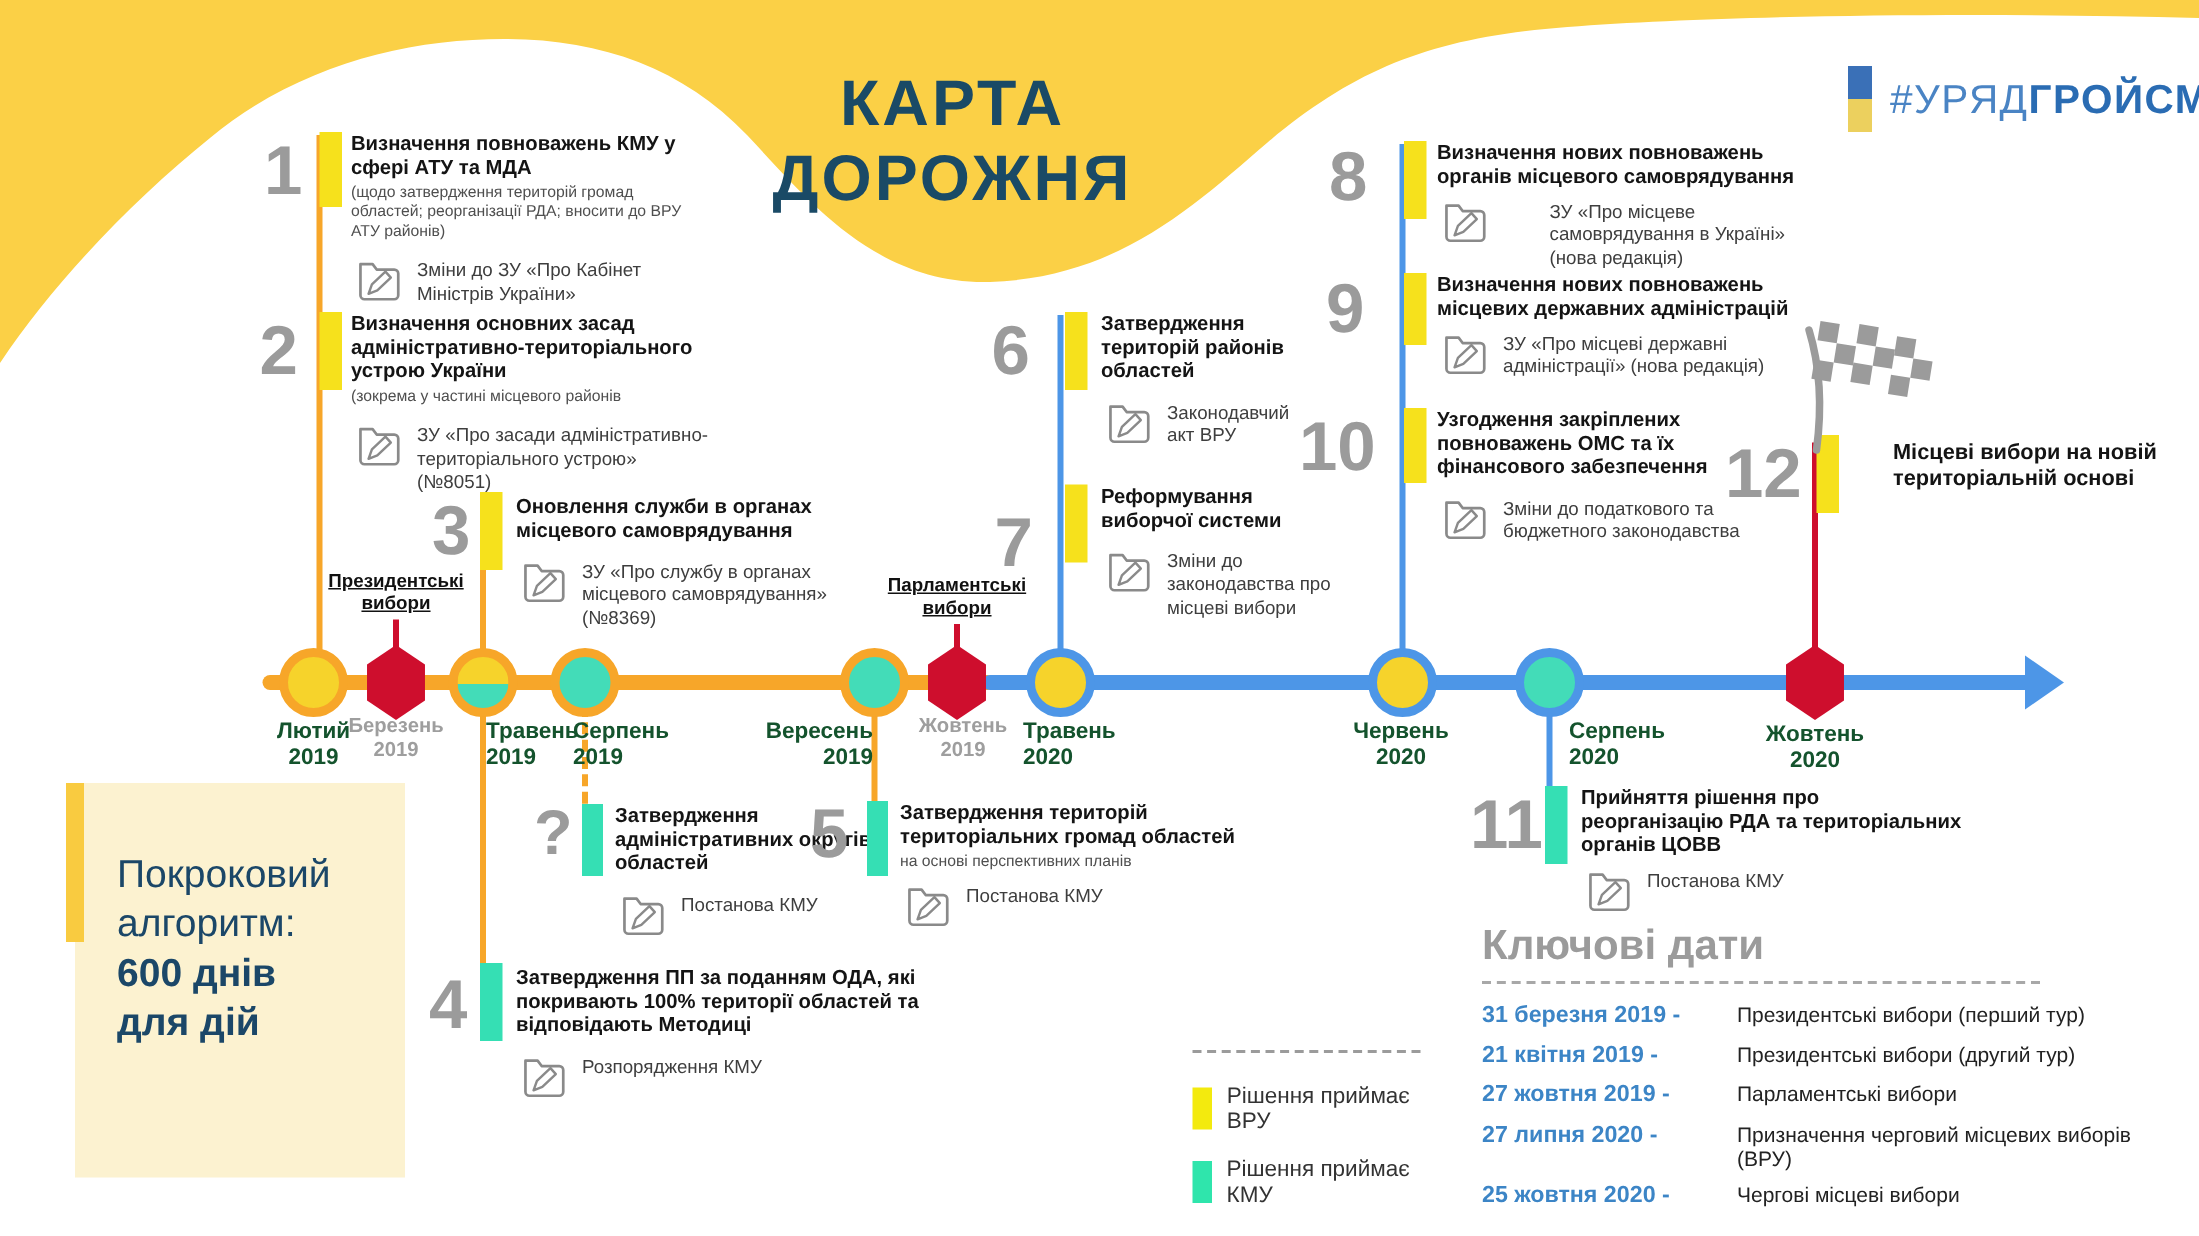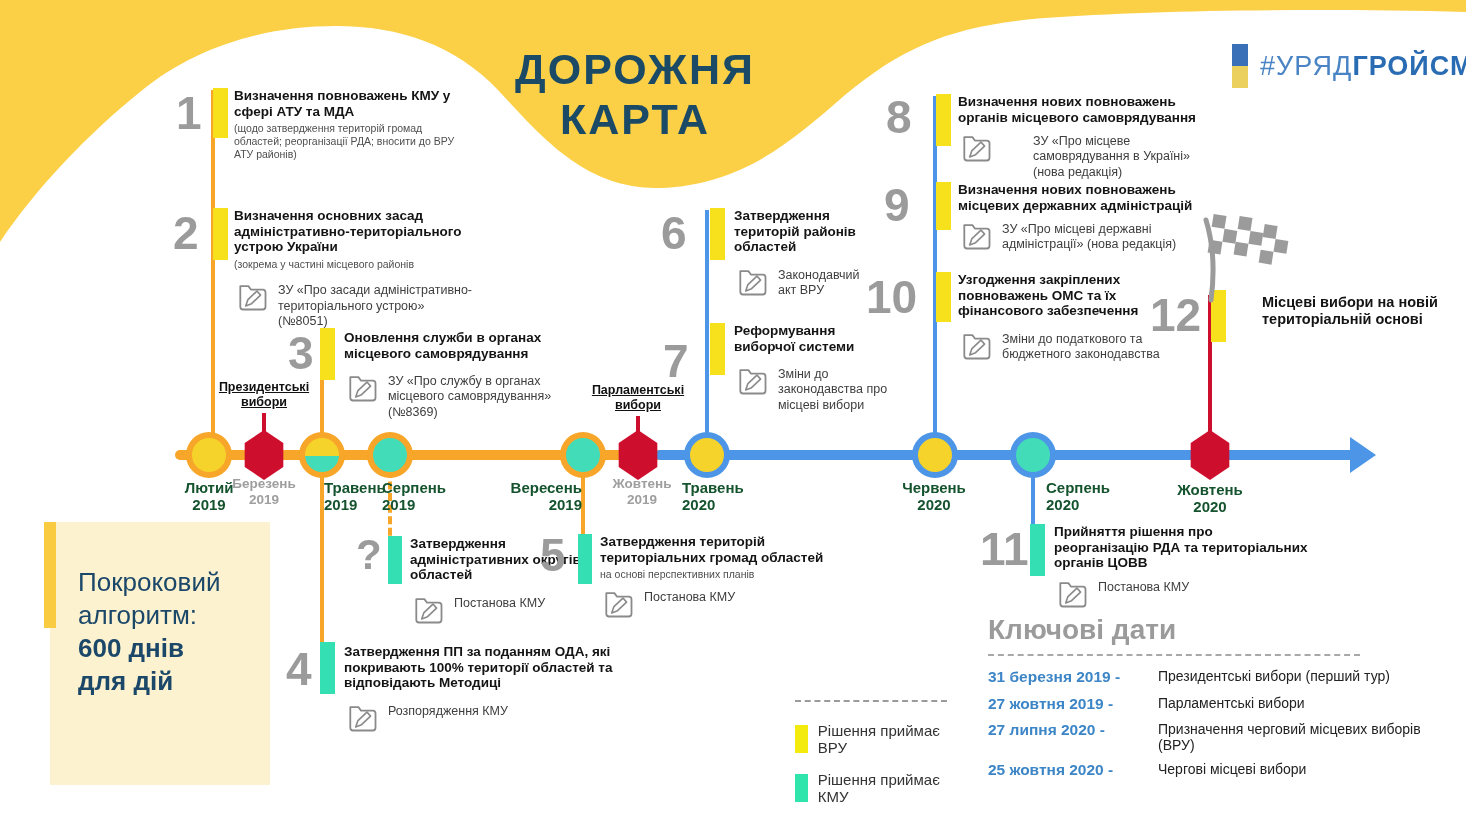--- a/index.html
+++ b/index.html
@@ -83,22 +83,22 @@
   </svg>
 
   <svg class="header-wave" width="1466" height="300" viewBox="0 0 1466 300">
     <path d="M0,0 H1466 V12 C1320,8 1150,10 1045,18 C955,25 905,45 845,95
              C795,138 745,185 660,188 C585,190 540,135 498,90
              C455,45 400,26 336,26 C270,26 198,44 140,92
              C90,132 36,188 0,242 Z" fill="#fbd046"></path>
   </svg>
 
   <div class="title">
+    <div>КАРТА</div>
     <div>ДОРОЖНЯ</div>
-    <div>КАРТА</div>
   </div>
 
   <div class="hashtag">
     <div class="mini-flag">
         <div class="b"></div>
         <div class="y"></div>
       </div>
     <div>
       <span class="light">#УРЯД</span><span class="bold">ГРОЙСМАНА</span>
     </div>
@@ -113,20 +113,26 @@
   <div class="vl vl-b" style="left:1031px;top:470px;height:100px;"></div>
   <div class="vl vl-r" style="left:1208px;top:295px;height:145px;"></div>
   <div class="vl vl-r" style="left:262px;top:413px;height:24px;"></div>
   <div class="vl vl-r" style="left:636px;top:416px;height:21px;"></div>
 
   <div class="num" style="left:176px;top:90px;">1</div>
   <div class="bar bar-y" style="left:213px;top:88px;height:50px;"></div>
   <div class="sc" style="left:234px;top:88px;width:228px;">
     <div class="st">Визначення повноважень КМУ у сфері АТУ та МДА</div>
     <div class="sn">(щодо затвердження територій громад областей; реорганізації РДА; вносити до ВРУ АТУ районів)</div>
+    <div class="doc">
+      <svg width="36" height="36">
+          <use href="#docicon"></use>
+        </svg>
+      <div class="dl" style="width:180px;">Зміни до ЗУ «Про Кабінет Міністрів України»</div>
+    </div>
   </div>
 
   <div class="num" style="left:173px;top:210px;">2</div>
   <div class="bar bar-y" style="left:213px;top:208px;height:52px;"></div>
   <div class="sc" style="left:234px;top:208px;width:245px;">
     <div class="st">Визначення основних засад адміністративно-територіального устрою України</div>
     <div class="sn">(зокрема у частині місцевого районів</div>
     <div class="doc">
       <svg width="36" height="36">
           <use href="#docicon"></use>
@@ -356,20 +362,24 @@
   </div>
 
   <div class="kd">
     <div class="kd-title">Ключові дати</div>
     <div class="kd-dash"></div>
     <div class="kd-row">
       <div class="kd-date">31 березня 2019 -</div>
       <div class="kd-desc">Президентські вибори (перший тур)</div>
     </div>
     <div class="kd-row">
+      <div class="kd-date">21 квітня 2019 -</div>
+      <div class="kd-desc">Президентські вибори (другий тур)</div>
+    </div>
+    <div class="kd-row">
       <div class="kd-date">27 жовтня 2019 -</div>
       <div class="kd-desc">Парламентські вибори</div>
     </div>
     <div class="kd-row">
       <div class="kd-date">27 липня 2020 -</div>
       <div class="kd-desc" style="max-width:300px;">Призначення черговий місцевих виборів (ВРУ)</div>
     </div>
     <div class="kd-row">
       <div class="kd-date">25 жовтня 2020 -</div>
       <div class="kd-desc">Чергові місцеві вибори</div>

